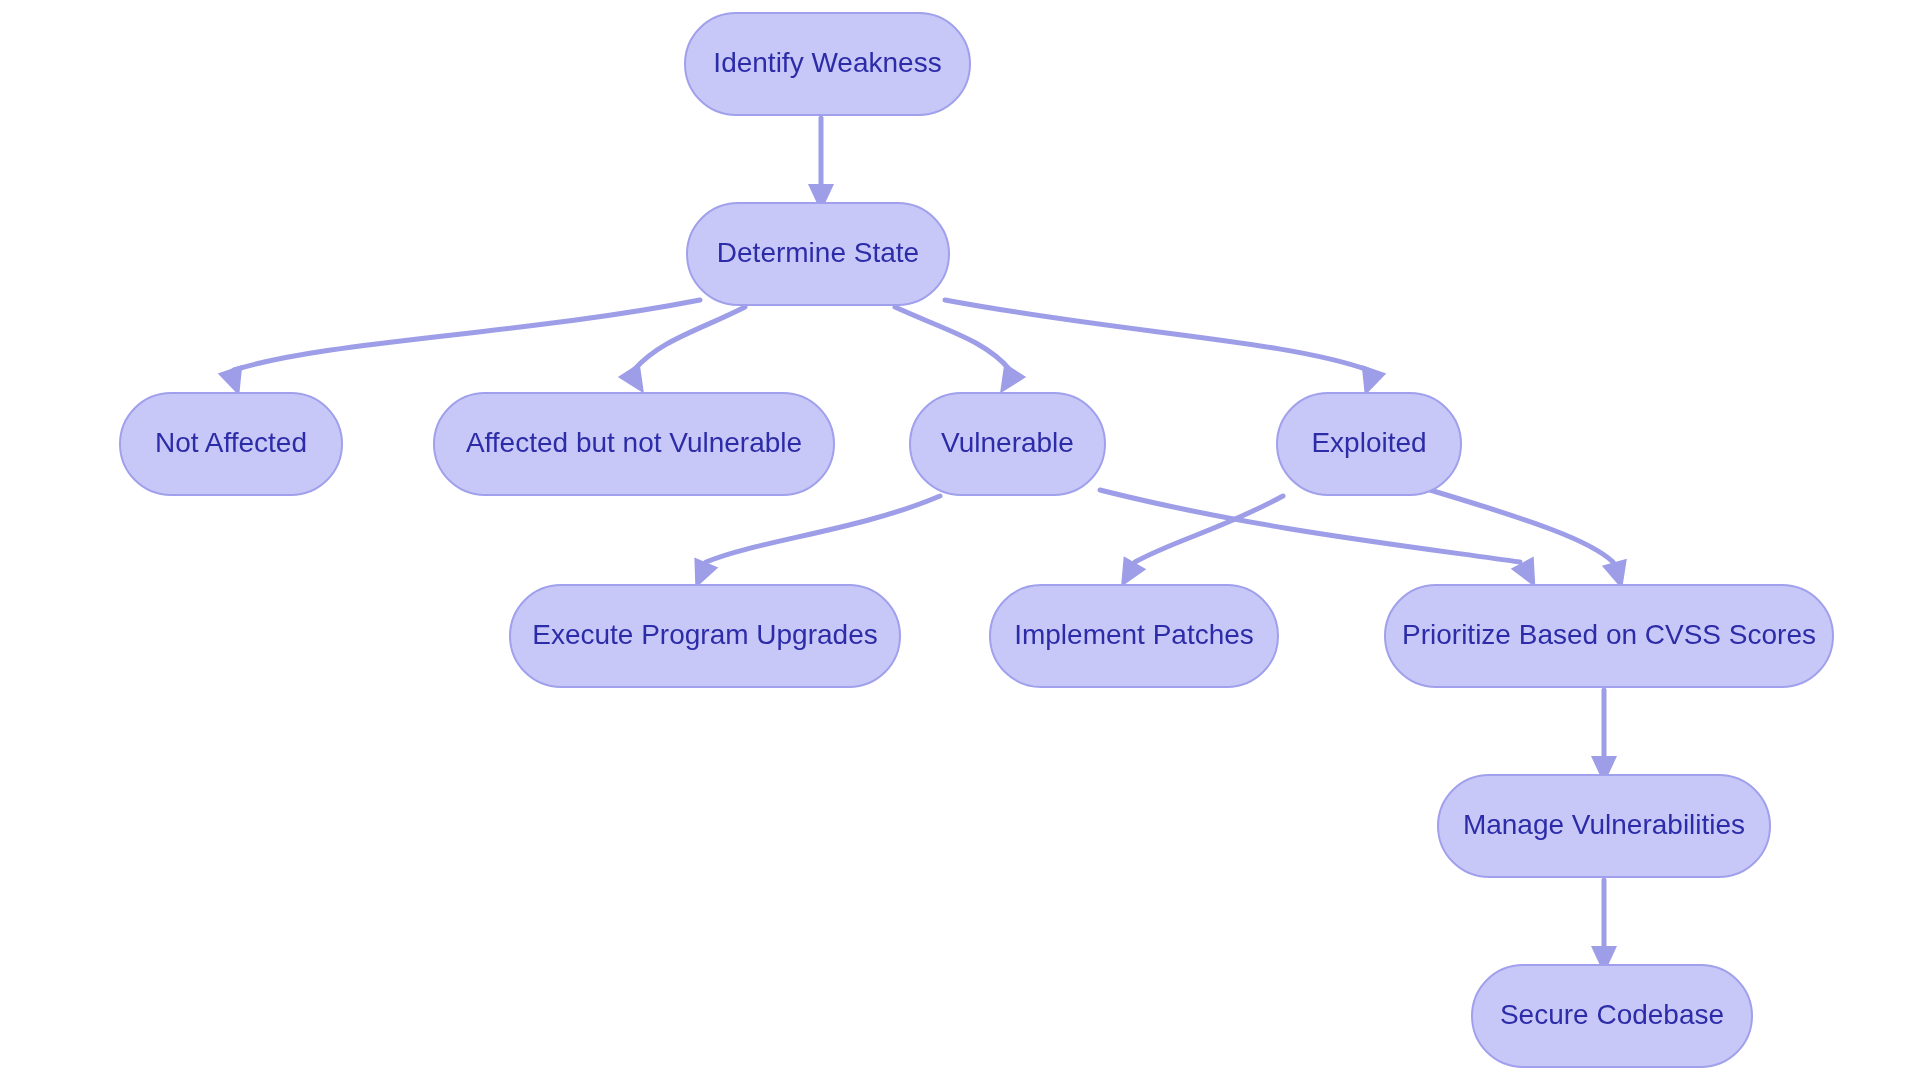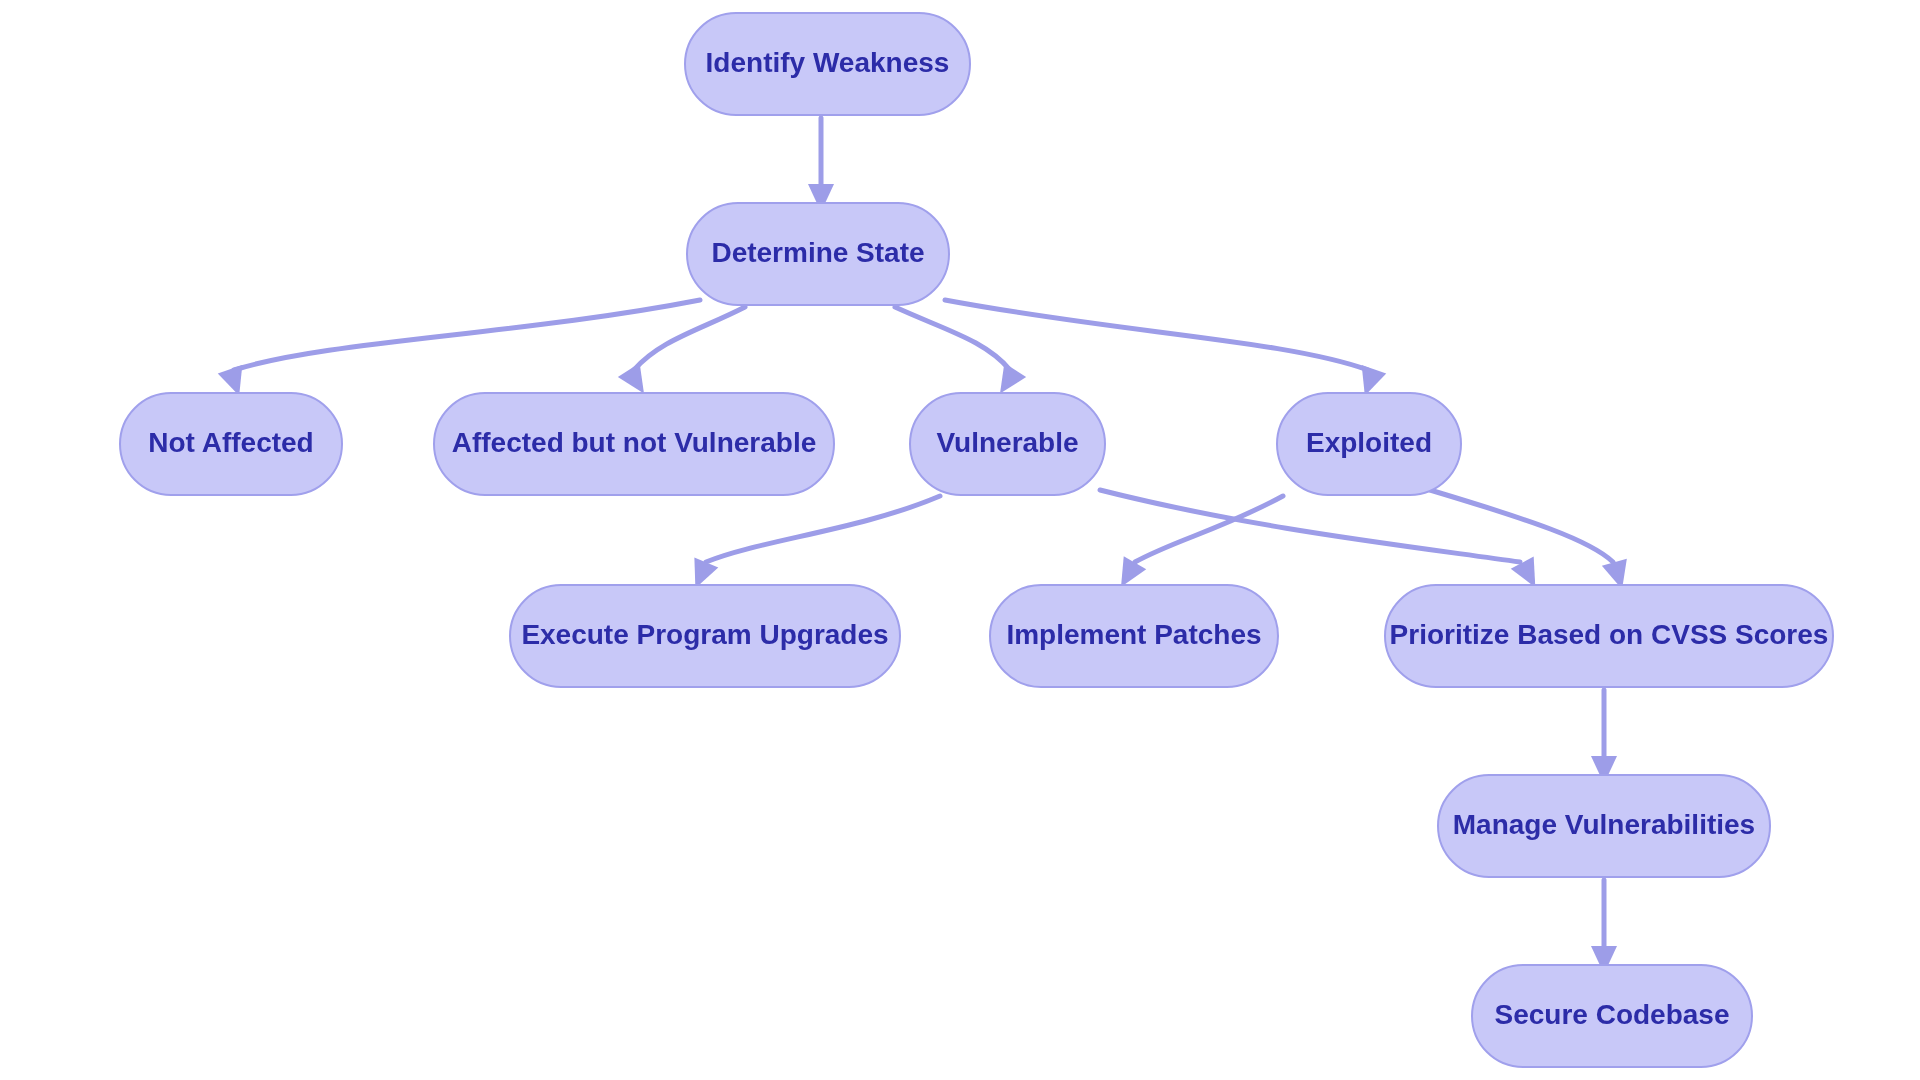--- a/index.html
+++ b/index.html
@@ -11,21 +11,20 @@
     width: 1920px;
     height: 1080px;
     font-family: "Liberation Sans", sans-serif;
     overflow: hidden;
   }
   #flowchart-root {
     position: relative;
     width: 1920px;
     height: 1080px;
     background: #ffffff;
-    font-weight: bold;
   }
   svg#diagram {
     position: absolute;
     top: 0;
     left: 0;
     width: 1920px;
     height: 1080px;
     display: block;
   }
   .node-shape {

